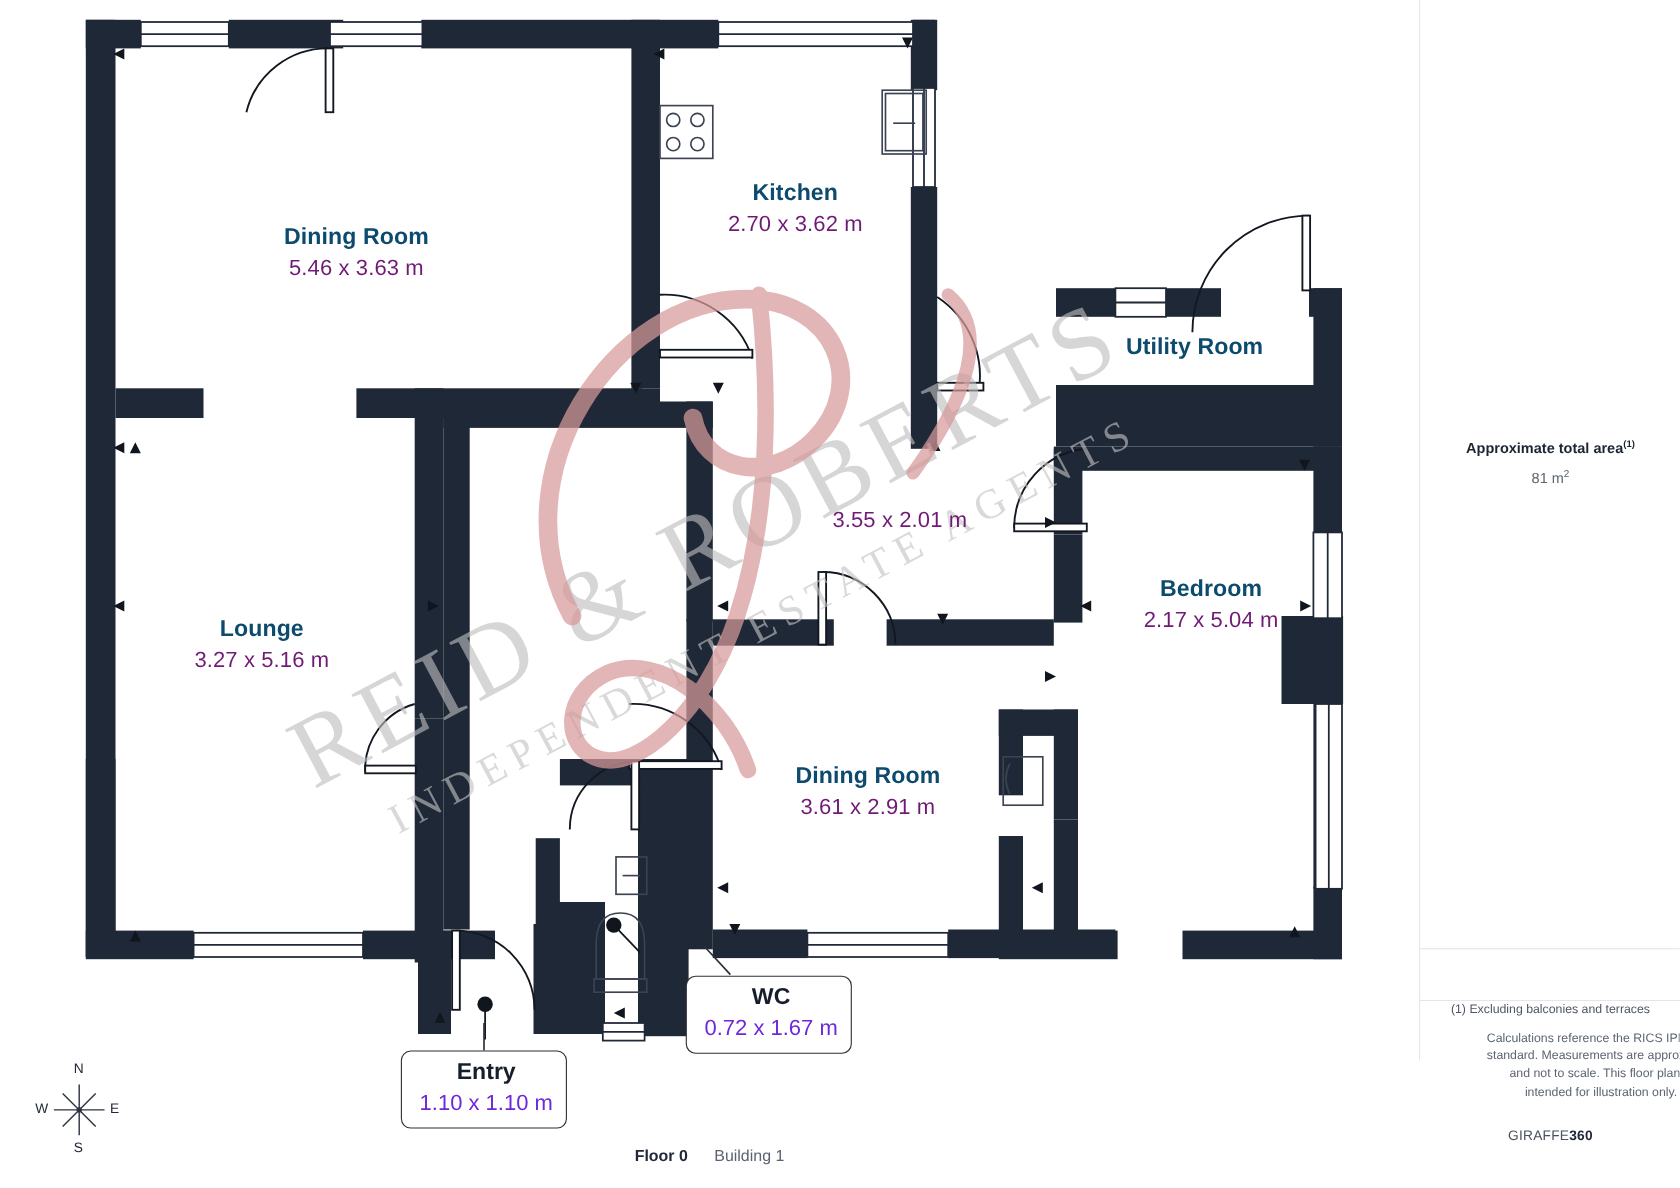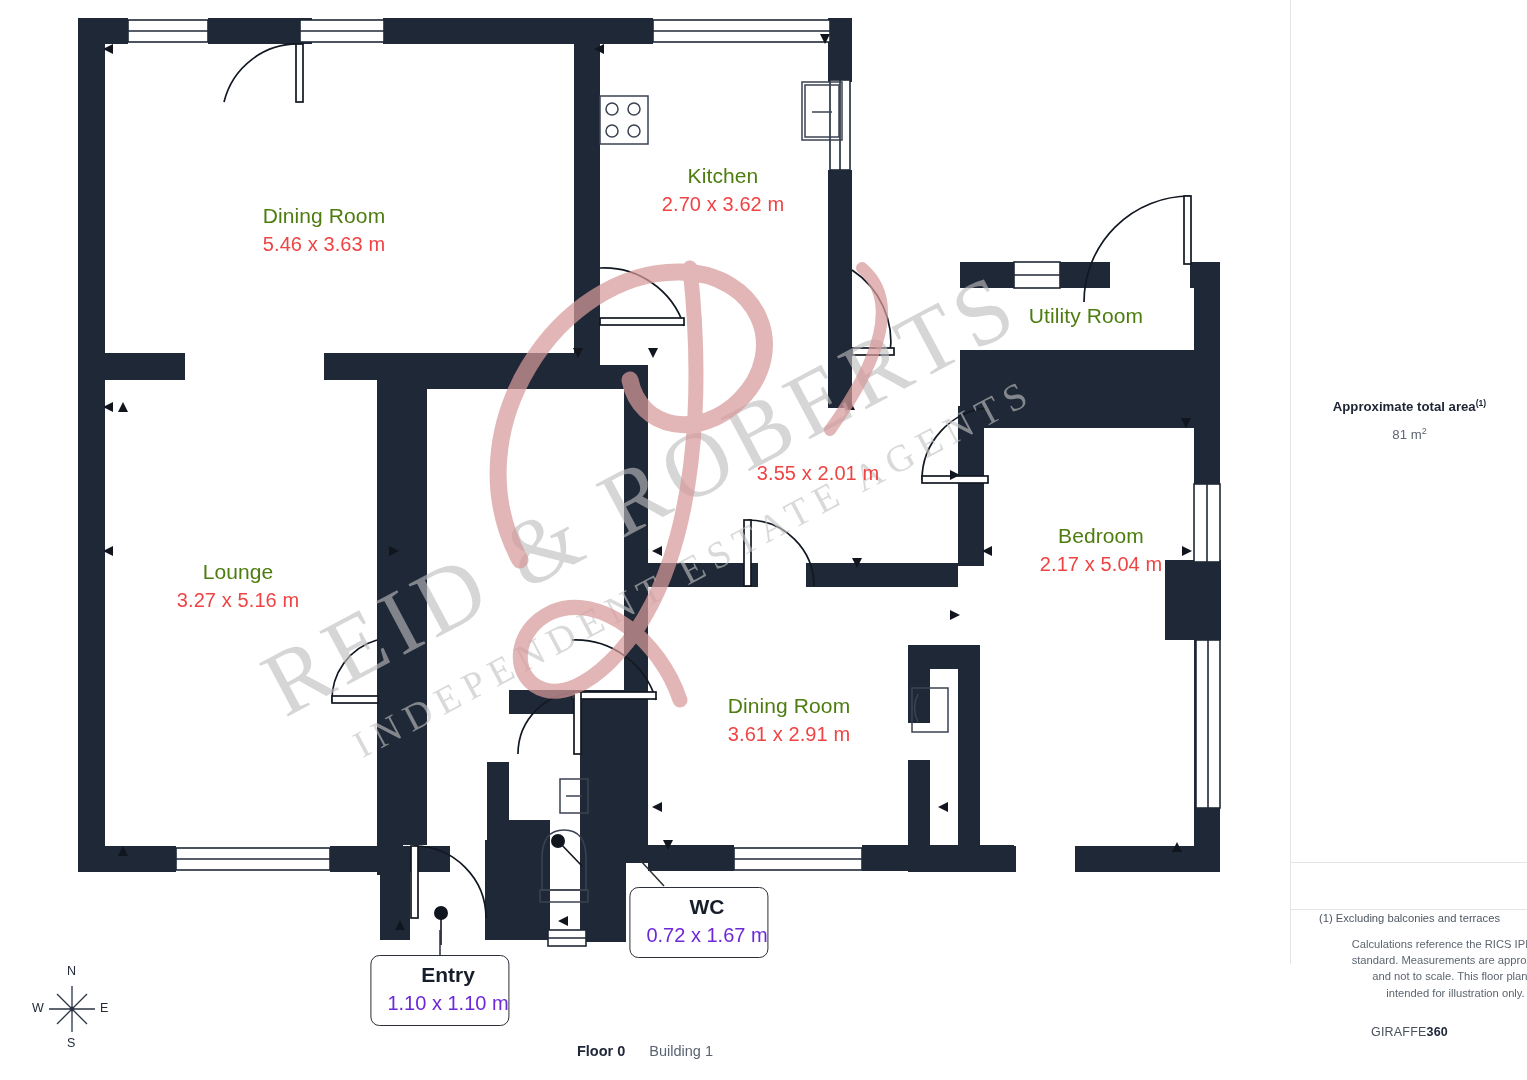--- a/index.html
+++ b/index.html
@@ -17,33 +17,33 @@
 
   
   .room-label {
     position: absolute;
     text-align: center;
     transform: translateX(-50%);
     white-space: nowrap;
     pointer-events: none;
   }
   .room-label .rname {
-    font-size: 21px; font-weight: normal; color:#4d7c0f; letter-spacing:0.1px;
+    font-size: 21px; font-weight: bold; color:#0c4a6e; letter-spacing:0.1px;
     line-height: 1.22;
   }
   .room-label .rdim {
-    font-size: 20px; font-weight: 400; color:#ef4444; letter-spacing:0.1px;
+    font-size: 20px; font-weight: 400; color:#701a75; letter-spacing:0.1px;
     line-height: 1.3; margin-top: 2px;
   }
   .room-label.dim-only .rdim { margin-top:0; }
 
   .callout {
     position:absolute; transform: translateX(-50%);
     border: 1.6px solid #2b2f38; border-radius: 9px;
-    background:#fff; padding: 6px 0 9px 16px; text-align:center;
+    background:#fff; padding: 6px 12px 9px 16px; text-align:center;
     white-space:nowrap;
   }
   .callout .rname { font-size:21px; font-weight:bold; color:#171e2b; line-height:1.2;}
   .callout .rdim { font-size:20px; color:#6d28d9; line-height:1.3; margin-top:3px;}
 
   
   #compass { position:absolute; left:26px; top:968px; width:92px; height:84px; }
   #compass .cl { position:absolute; font-size:12.5px; color:#222a38; font-weight:400;}
 
   

